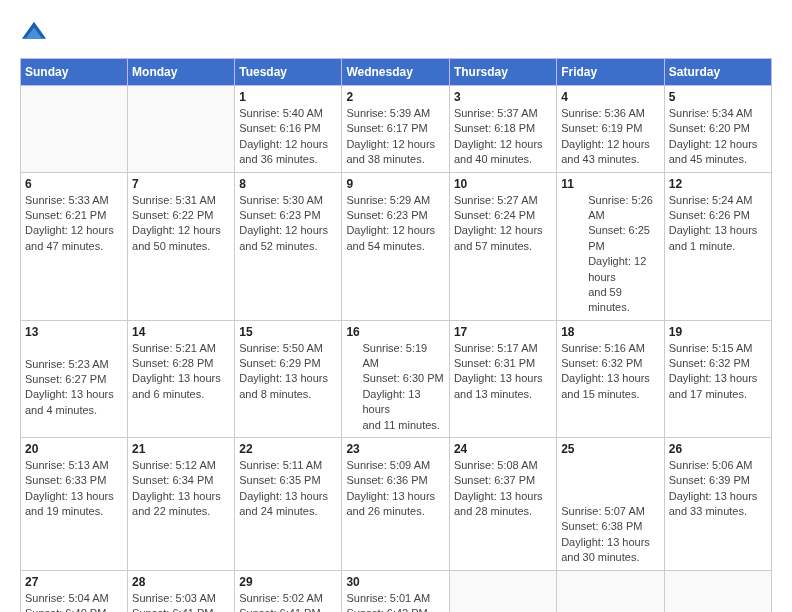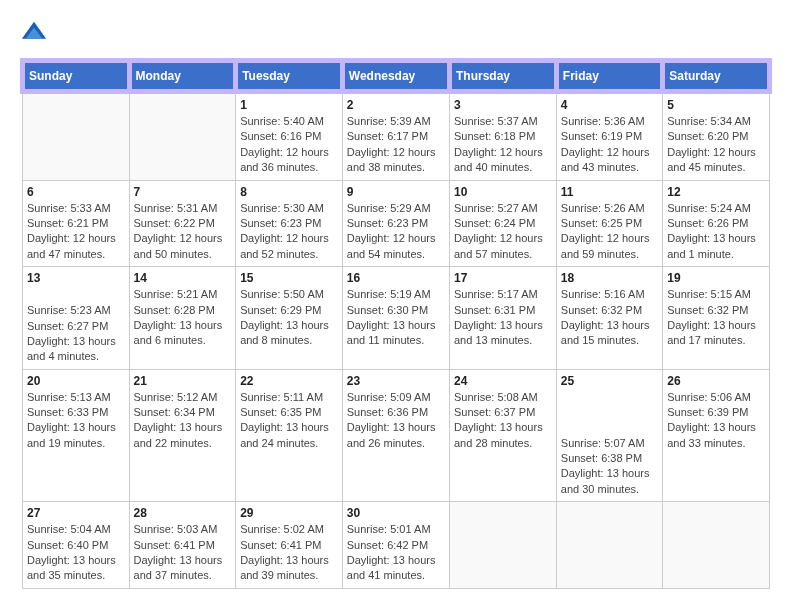--- a/index.html
+++ b/index.html
@@ -56,21 +56,21 @@
       width: 100%;
       border-collapse: collapse;
       font-size: 11px;
     }
     .calendar th {
       background-color: #3b6fc9;
       color: #fff;
       padding: 6px 4px;
       text-align: left;
       font-size: 12px;
-      border: 5px solid #c4b5fd;
+      border: 1px solid #c4b5fd;
     }
     .calendar td {
       border: 1px solid #ccc;
       vertical-align: top;
       padding: 4px;
       width: 108px;
       min-height: 80px;
       background: #fff;
     }
     .calendar td.empty {
@@ -191,21 +191,21 @@
         </td>
         <td>
           <div class="day-num">10</div>
           <div class="day-info" style="white-space: pre-line;">Sunrise: 5:27 AM
 Sunset: 6:24 PM
 Daylight: 12 hours
 and 57 minutes.</div>
         </td>
         <td>
           <div class="day-num">11</div>
-          <div class="day-info" style="white-space: pre-line;">Sunrise: 5:26 AM
+          <div class="day-info" style="white-space: pre-line; margin-left: 27px;">Sunrise: 5:26 AM
 Sunset: 6:25 PM
 Daylight: 12 hours
 and 59 minutes.</div>
         </td>
         <td>
           <div class="day-num">12</div>
           <div class="day-info" style="white-space: pre-line;">Sunrise: 5:24 AM
 Sunset: 6:26 PM
 Daylight: 13 hours
 and 1 minute.</div>
@@ -228,21 +228,21 @@
         </td>
         <td>
           <div class="day-num">15</div>
           <div class="day-info" style="white-space: pre-line;">Sunrise: 5:50 AM
 Sunset: 6:29 PM
 Daylight: 13 hours
 and 8 minutes.</div>
         </td>
         <td>
           <div class="day-num">16</div>
-          <div class="day-info" style="white-space: pre-line;">Sunrise: 5:19 AM
+          <div class="day-info" style="white-space: pre-line; margin-left: 16px;">Sunrise: 5:19 AM
 Sunset: 6:30 PM
 Daylight: 13 hours
 and 11 minutes.</div>
         </td>
         <td>
           <div class="day-num">17</div>
           <div class="day-info" style="white-space: pre-line;">Sunrise: 5:17 AM
 Sunset: 6:31 PM
 Daylight: 13 hours
 and 13 minutes.</div>

